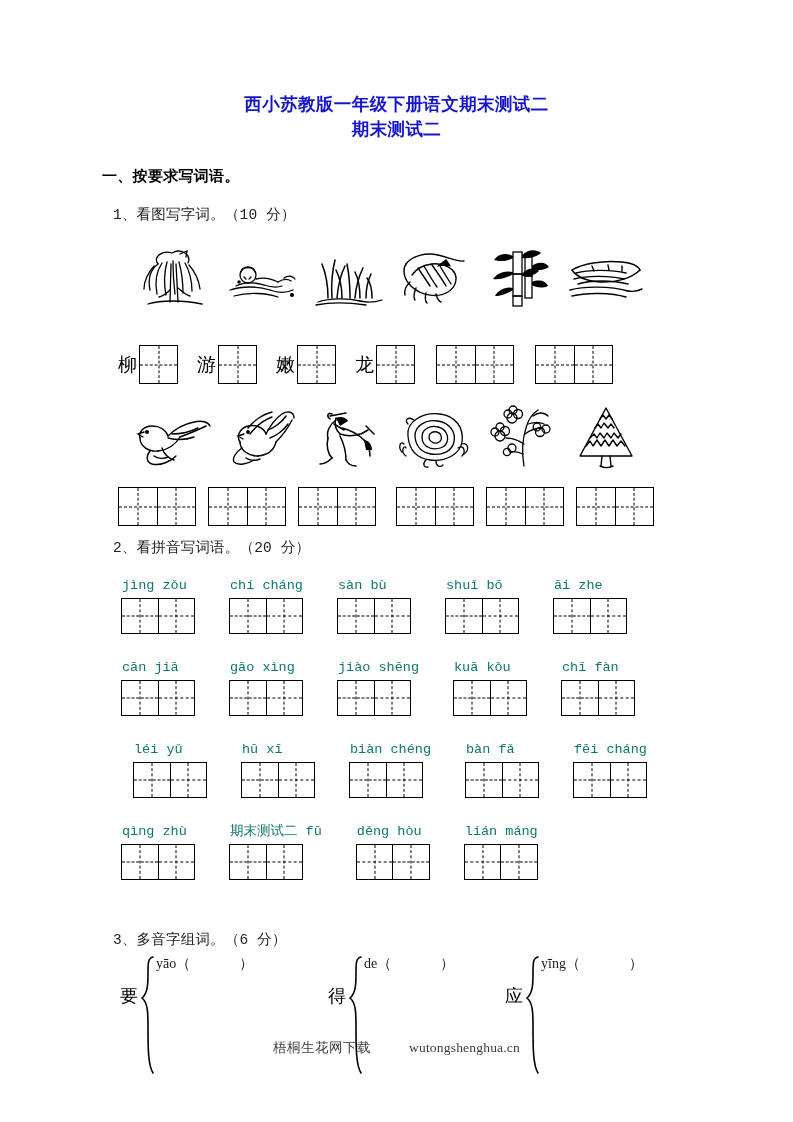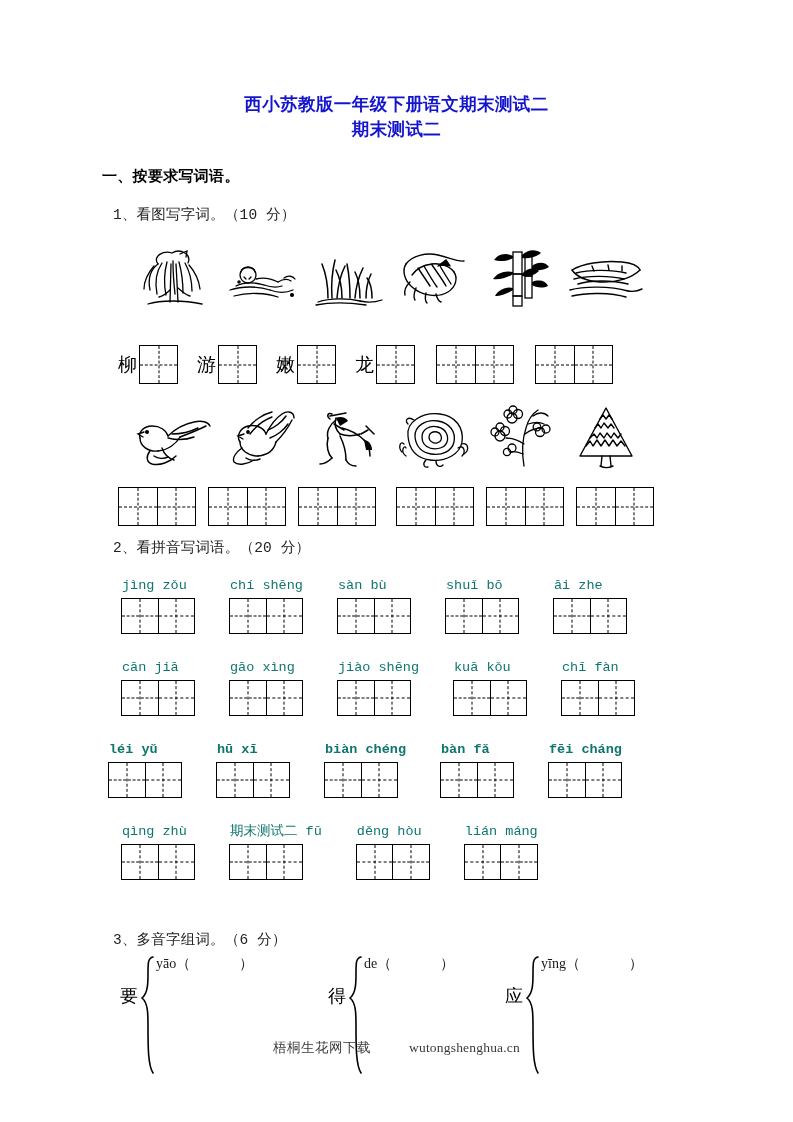--- a/index.html
+++ b/index.html
@@ -547,21 +547,21 @@
 
   <div class="py-row" style="left:121px; top:578px;">
     <div class="py-item" style="margin-right:34px;">
       <span class="py-text">jìng zǒu</span>
       <div class="tzg" style="width:74px;height:36px;">
         <div class="cell"></div>
           <div class="cell"></div>
       </div>
     </div>
     <div class="py-item" style="margin-right:34px;">
-      <span class="py-text">chí shēng</span>
+      <span class="py-text">chí cháng</span>
       <div class="tzg" style="width:74px;height:36px;">
         <div class="cell"></div>
           <div class="cell"></div>
       </div>
     </div>
     <div class="py-item" style="margin-right:34px;">
       <span class="py-text">sàn bù</span>
       <div class="tzg" style="width:74px;height:36px;">
         <div class="cell"></div>
           <div class="cell"></div>
@@ -614,21 +614,21 @@
     </div>
     <div class="py-item">
       <span class="py-text">chī fàn</span>
       <div class="tzg" style="width:74px;height:36px;">
         <div class="cell"></div>
           <div class="cell"></div>
       </div>
     </div>
   </div>
 
-  <div class="py-row" style="left:108px; top:742px;font-weight:bold;">
+  <div class="py-row" style="left:133px; top:742px;">
     <div class="py-item" style="margin-right:34px;">
       <span class="py-text">léi yǔ</span>
       <div class="tzg" style="width:74px;height:36px;">
         <div class="cell"></div>
           <div class="cell"></div>
       </div>
     </div>
     <div class="py-item" style="margin-right:34px;">
       <span class="py-text">hū xī</span>
       <div class="tzg" style="width:74px;height:36px;">

